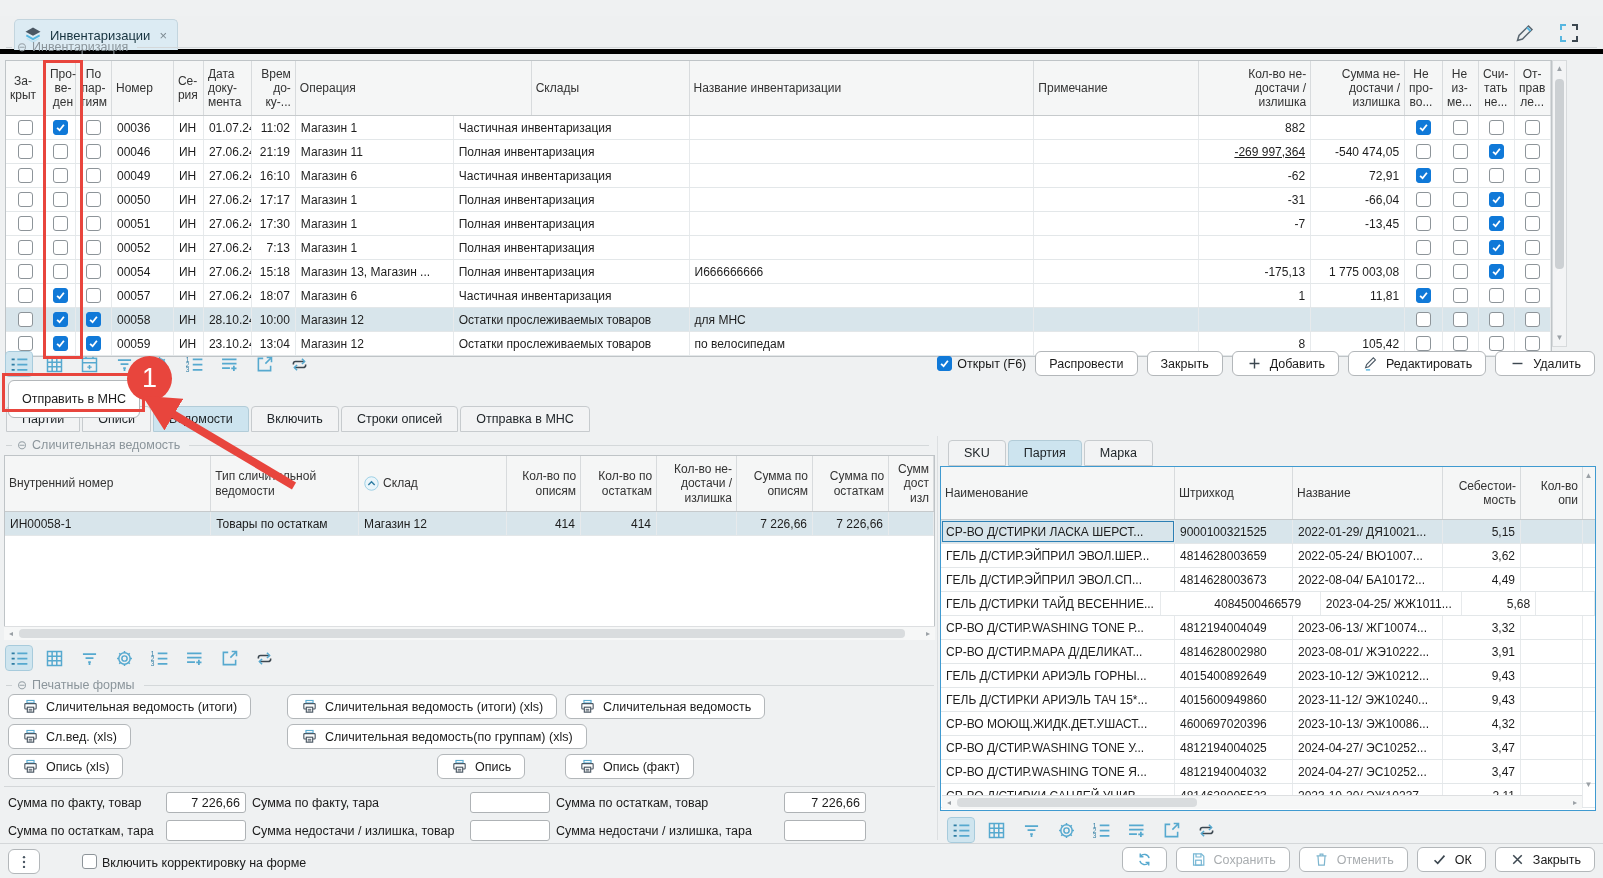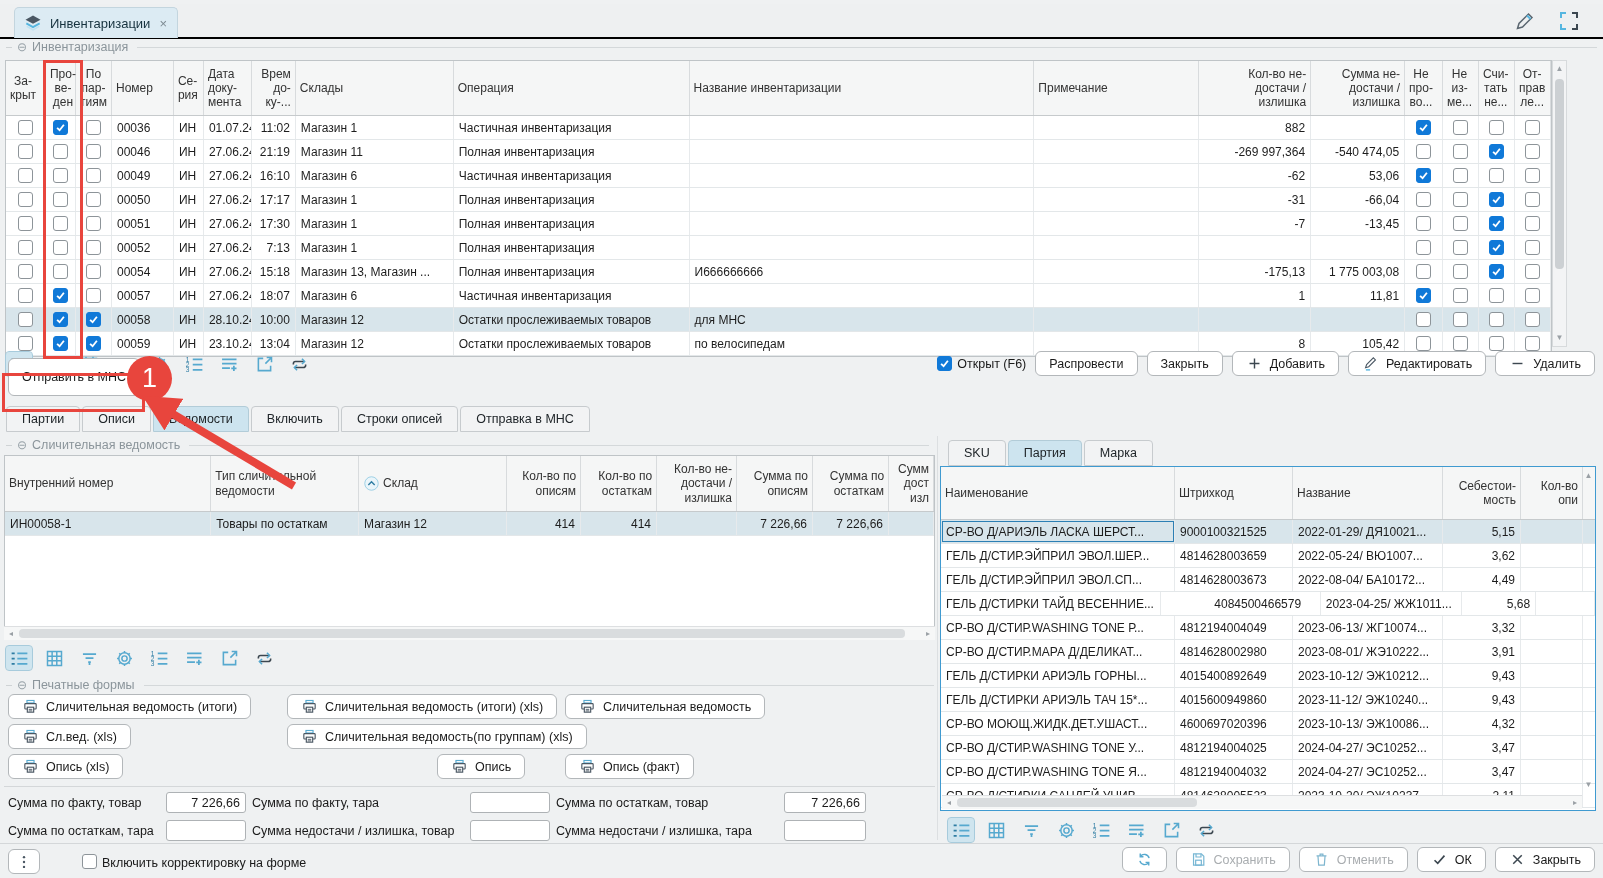--- a/index.html
+++ b/index.html
@@ -3,21 +3,21 @@
 <meta charset="utf-8">
 <style>
   html,body{margin:0;padding:0;}
   body{width:1603px;height:878px;overflow:hidden;background:#eff1f2;
        font-family:"Liberation Sans",sans-serif;font-size:12px;color:#1d1d1d;}
   #app{position:relative;width:1603px;height:878px;}
   .icon{display:inline-flex;align-items:center;justify-content:center;}
   .icon svg{width:100%;height:100%;}
 
   
-  .tabbar{position:absolute;left:0;top:4px;width:1603px;height:33px;background:#eef0f1;border-bottom:2px solid #000000;}
+  .tabbar{position:absolute;left:0;top:16px;width:1603px;height:33px;background:#eef0f1;border-bottom:5px solid #000000;}
   .doc-tab{position:absolute;left:14px;top:3px;height:30px;display:flex;align-items:center;gap:7px;
            padding:0 10px 0 8px;background:#dcebf3;border:1px solid #c3d5de;border-bottom:none;border-radius:5px 5px 0 0;
            font-size:13px;color:#16323e;cursor:default;}
   .doc-tab .icon{width:20px;height:20px;}
   .tab-close{color:#7d8a92;font-size:13px;margin-left:2px;cursor:pointer;}
   .tabbar-icons{position:absolute;right:22px;top:5px;display:flex;gap:20px;}
   .tabbar-icons .icon{width:24px;height:24px;cursor:pointer;}
 
   
   .legend{position:absolute;display:flex;align-items:center;gap:5px;color:#8b959b;font-size:12.5px;}
@@ -98,21 +98,21 @@
   .sep{position:absolute;border-top:1px solid #d4d7d9;}
 
   
   .red-col-box{position:absolute;left:43px;top:60px;width:34px;height:293px;border:3px solid #e8453d;z-index:40;pointer-events:none;}
   .red-btn-box{position:absolute;left:2px;top:373px;width:137px;height:33px;border:3px solid #e8453d;z-index:40;pointer-events:none;}
   .red-circle{position:absolute;left:127px;top:356px;width:45px;height:45px;border-radius:50%;background:#e8453d;
               color:#fff;font-size:27px;display:flex;align-items:center;justify-content:center;z-index:41;pointer-events:none;}
   .red-arrow{position:absolute;left:136px;top:392px;z-index:41;pointer-events:none;}
 
   
-  #send-btn{position:absolute;left:8px;top:358px;height:38px;z-index:30;}
+  #send-btn{position:absolute;left:8px;top:380px;height:38px;z-index:30;}
 
   
   .vdivider{position:absolute;left:937px;top:436px;height:404px;border-left:1px solid #dcdfe1;}
 </style>
 </head>
 <body>
 
 <div id="app">
 
   <div class="tabbar">
@@ -176,25 +176,25 @@
         <div class="th text" style="width: 48px;">
           <span class="hlabel">Дата
 доку-
 мента</span>
         </div>
         <div class="th num" style="width: 44px;">
           <span class="hlabel">Врем
 до-
 ку-...</span>
         </div>
+        <div class="th text" style="width: 236px;">
+          <span class="hlabel">Операция</span>
+        </div>
         <div class="th text" style="width: 158px;">
           <span class="hlabel">Склады</span>
-        </div>
-        <div class="th text" style="width: 236px;">
-          <span class="hlabel">Операция</span>
         </div>
         <div class="th text" style="width: 345px;">
           <span class="hlabel">Название инвентаризации</span>
         </div>
         <div class="th text" style="width: 165px;">
           <span class="hlabel">Примечание</span>
         </div>
         <div class="th num" style="width: 112px;">
           <span class="hlabel">Кол-во не-
 достачи /
@@ -279,21 +279,21 @@
             <span class="cb"></span>
           </div>
           <div class="td text" style="width: 62px;">00046</div>
           <div class="td text" style="width: 30px;">ИН</div>
           <div class="td text" style="width: 48px;">27.06.24</div>
           <div class="td num" style="width: 44px;">21:19</div>
           <div class="td text" style="width: 158px;">Магазин 11</div>
           <div class="td text" style="width: 236px;">Полная инвентаризация</div>
           <div class="td text" style="width: 345px;"></div>
           <div class="td text" style="width: 165px;"></div>
-          <div class="td num" style="width: 112px;">-269 997,364</div>
+          <div class="td num" style="width: 112px; text-decoration: underline;">-269 997,364</div>
           <div class="td num" style="width: 94px;">-540 474,05</div>
           <div class="td check" style="width: 38px;">
             <span class="cb"></span>
           </div>
           <div class="td check" style="width: 36px;">
             <span class="cb"></span>
           </div>
           <div class="td check" style="width: 36px;">
             <span class="cb on">
               <svg viewBox="0 0 12 12">
@@ -317,21 +317,21 @@
           </div>
           <div class="td text" style="width: 62px;">00049</div>
           <div class="td text" style="width: 30px;">ИН</div>
           <div class="td text" style="width: 48px;">27.06.24</div>
           <div class="td num" style="width: 44px;">16:10</div>
           <div class="td text" style="width: 158px;">Магазин 6</div>
           <div class="td text" style="width: 236px;">Частичная инвентаризация</div>
           <div class="td text" style="width: 345px;"></div>
           <div class="td text" style="width: 165px;"></div>
           <div class="td num" style="width: 112px;">-62</div>
-          <div class="td num" style="width: 94px;">53,06</div>
+          <div class="td num" style="width: 94px;">72,91</div>
           <div class="td check" style="width: 38px;">
             <span class="cb on">
               <svg viewBox="0 0 12 12">
                 <path d="M2.3 6.4 5 9 9.7 3" fill="none" stroke="#fff" stroke-width="2"></path>
               </svg>
             </span>
           </div>
           <div class="td check" style="width: 36px;">
             <span class="cb"></span>
           </div>
@@ -1042,21 +1042,21 @@
           <span class="hlabel">Себестои-
 мость</span>
         </div>
         <div class="th num" style="width: 62px;">
           <span class="hlabel">Кол-во
 опи</span>
         </div>
       </div>
       <div class="tbody">
         <div class="tr sel">
-          <div class="td text focus" style="width: 234px;">СР-ВО Д/АРИЭЛЬ ЛАСКА ШЕРСТ...</div>
+          <div class="td text focus" style="width: 234px;">СР-ВО Д/СТИРКИ ЛАСКА ШЕРСТ...</div>
           <div class="td text" style="width: 118px;">9000100321525</div>
           <div class="td text" style="width: 150px;">2022-01-29/ ДЯ10021...</div>
           <div class="td num" style="width: 78px; text-align: center;">5,15</div>
           <div class="td num" style="width: 62px;"></div>
         </div>
         <div class="tr">
           <div class="td text" style="width: 234px;">ГЕЛЬ Д/СТИР.ЭЙПРИЛ ЭВОЛ.ШЕР...</div>
           <div class="td text" style="width: 118px;">4814628003659</div>
           <div class="td text" style="width: 150px;">2022-05-24/ ВЮ1007...</div>
           <div class="td num" style="width: 78px;">3,62</div>

